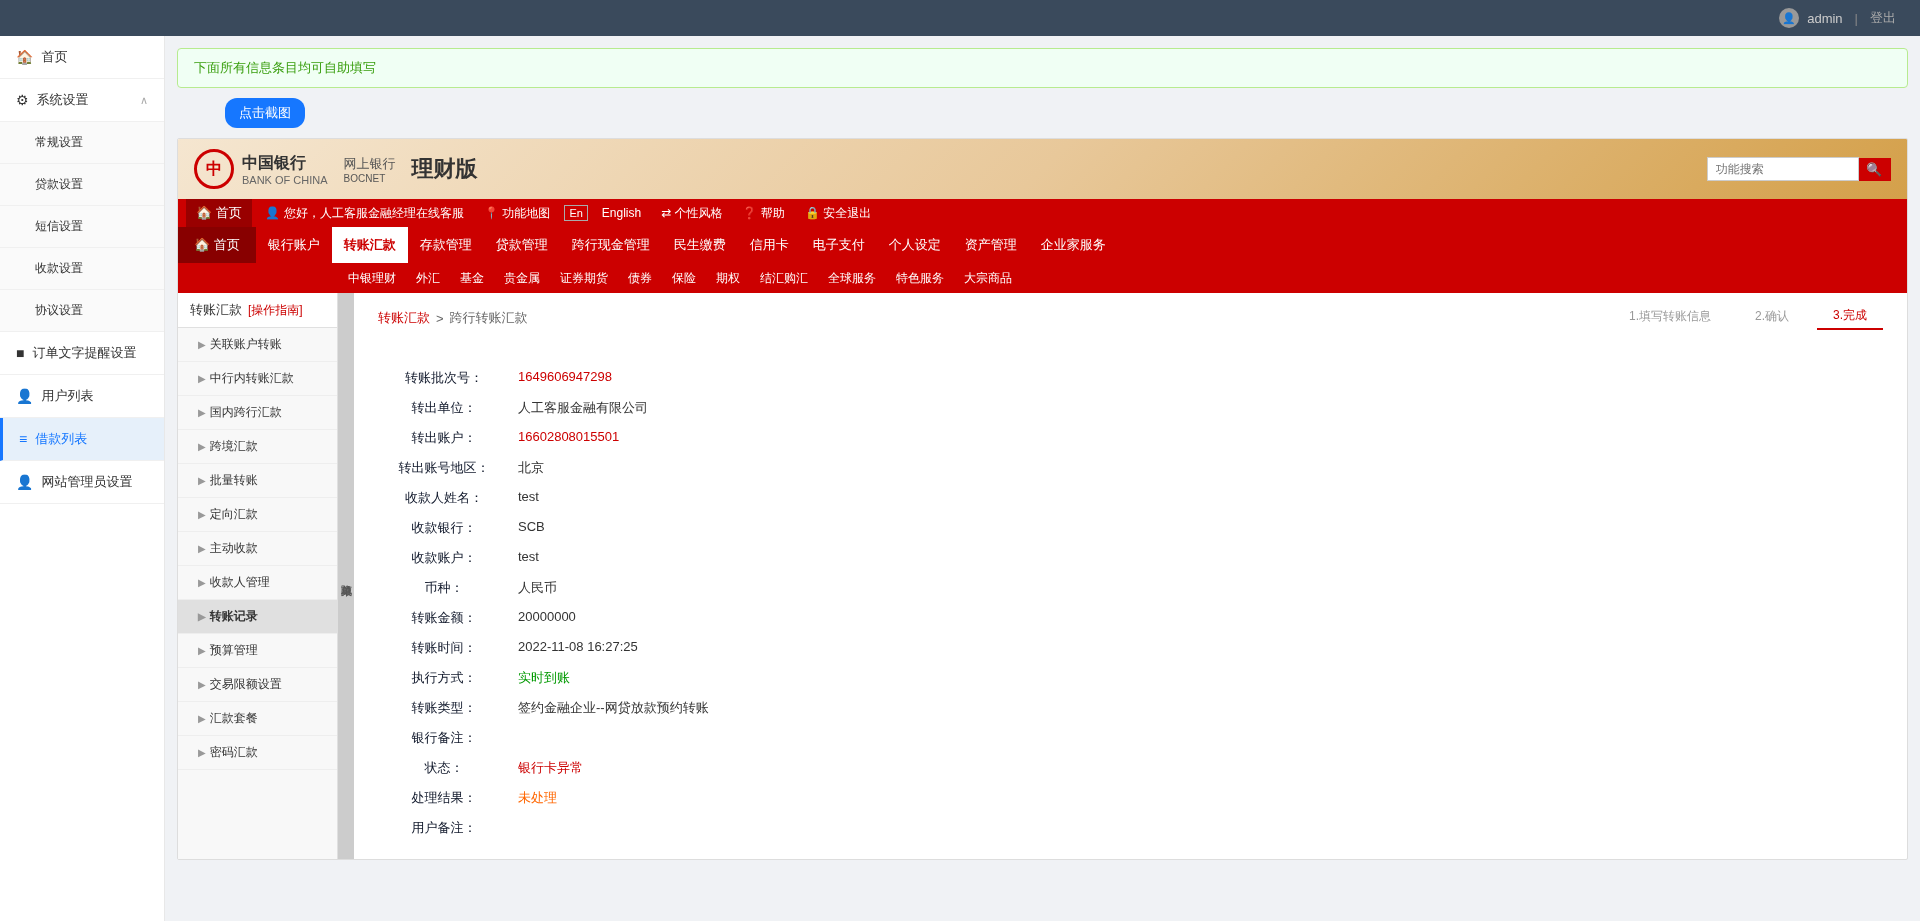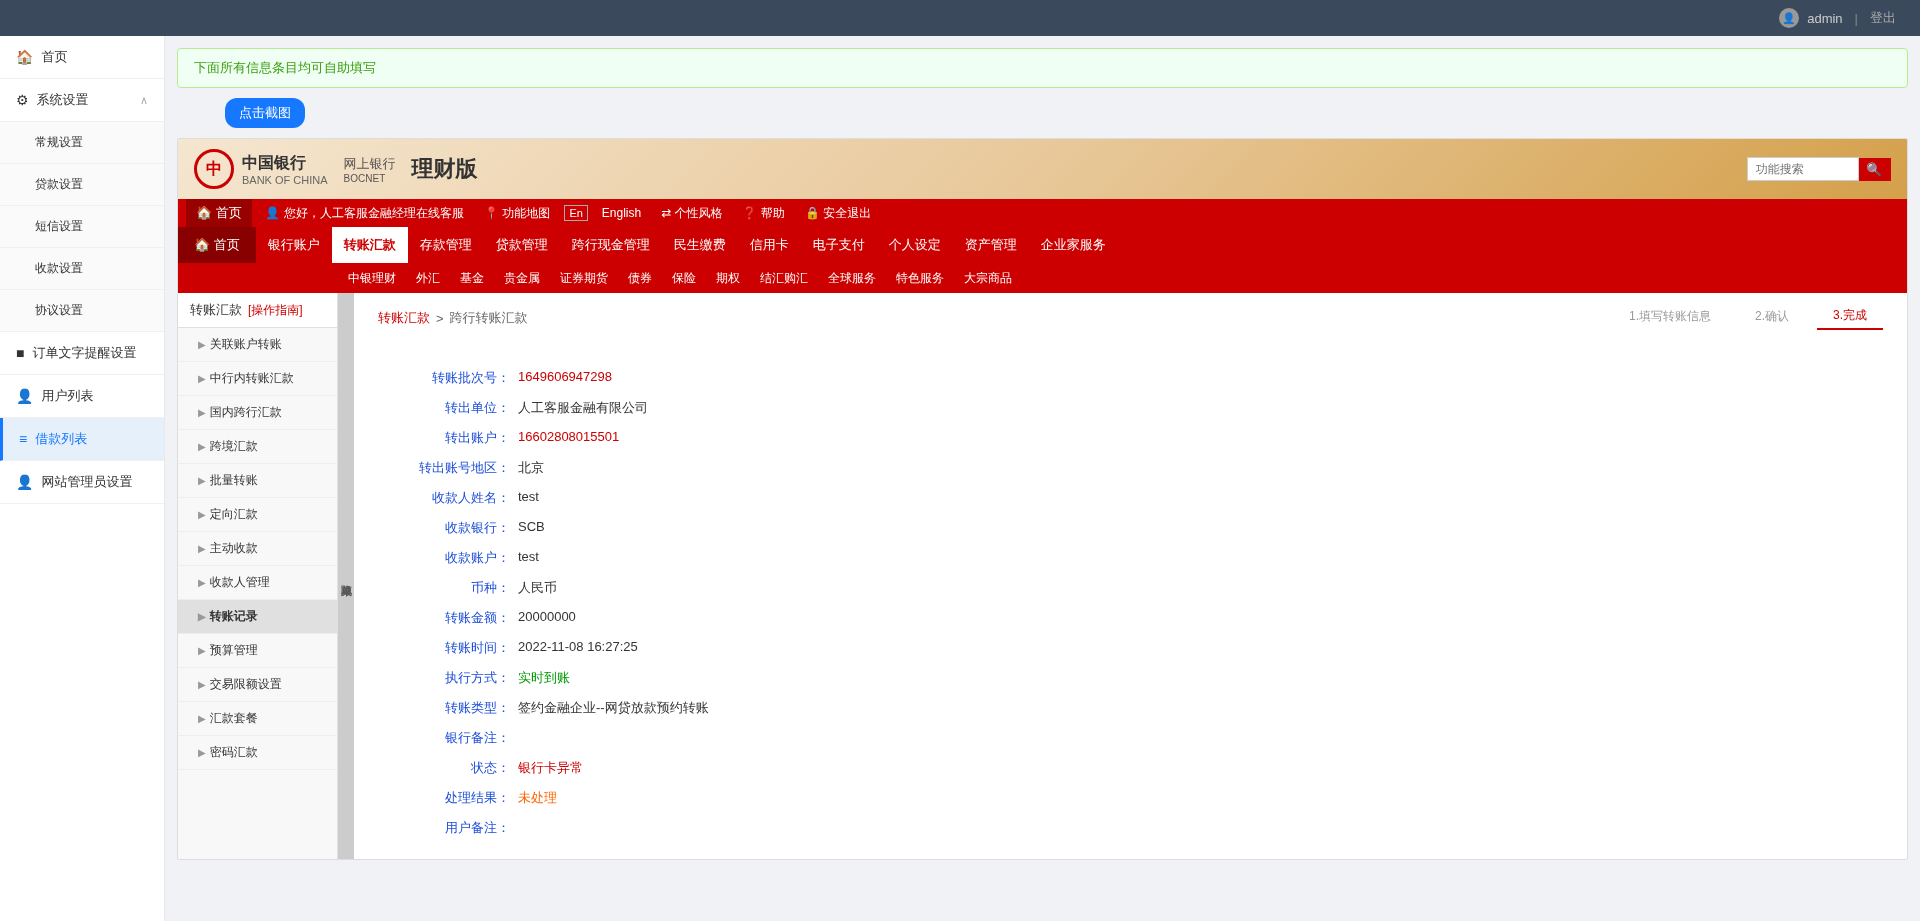--- a/index.html
+++ b/index.html
@@ -85,21 +85,21 @@
 
     
     .bank-steps { display: flex; align-items: center; float: right; gap: 12px; margin-top: -20px; }
     .bank-step { padding: 4px 16px; font-size: 12px; color: #999; }
     .bank-step.done { color: #999; }
     .bank-step.active { color: #c00; border-bottom: 2px solid #c00; }
 
     
     .detail-table { margin-top: 20px; }
     .detail-row { display: flex; padding: 6px 0; font-size: 13px; }
-    .detail-label { width: 140px; text-align: right; color: #1d4ed8; padding-right: 8px; flex-shrink: 0; }
+    .detail-label { width: 140px; text-align: center; color: #0f172a; padding-right: 8px; flex-shrink: 0; }
     .detail-value { color: #333; }
     .detail-value.link { color: #c00; text-decoration: none; cursor: pointer; }
     .detail-value.red { color: #c00; }
     .detail-value.orange { color: #f60; }
     .detail-value.green { color: #090; }
   </style>
 </head>
 <body>
 
 <div class="top-bar">
@@ -178,21 +178,21 @@
             <div class="bank-logo-text">中国银行</div>
             <div class="bank-logo-sub">BANK OF CHINA</div>
           </div>
         </div>
         <div style="font-size:13px;color:#555;">
           <div>网上银行</div>
           <div style="font-size:10px;">BOCNET</div>
         </div>
         <div class="bank-title">理财版</div>
         <div class="bank-search" style="margin-left:auto;">
-          <input type="text" style="border: 1px solid rgb(204, 204, 204); padding: 4px 8px; font-size: 12px; width: 112px; outline: none;" placeholder="功能搜索">
+          <input type="text" style="border: 1px solid rgb(204, 204, 204); padding: 4px 8px; font-size: 12px; width: 152px; outline: none;" placeholder="功能搜索">
           <button class="bank-search-btn">🔍</button>
         </div>
       </div>
 
       <div class="bank-nav-top">
         <span class="bank-nav-home" style="background:#900;padding:0 10px;height:100%;display:flex;align-items:center;">🏠 首页</span>
         <span>👤 您好，人工客服金融经理在线客服</span>
         <span style="cursor:pointer;">📍 功能地图</span>
         <span style="cursor:pointer;border:1px solid #aaa;padding:1px 4px;font-size:11px;">En</span>
         <span style="cursor:pointer;">English</span>

